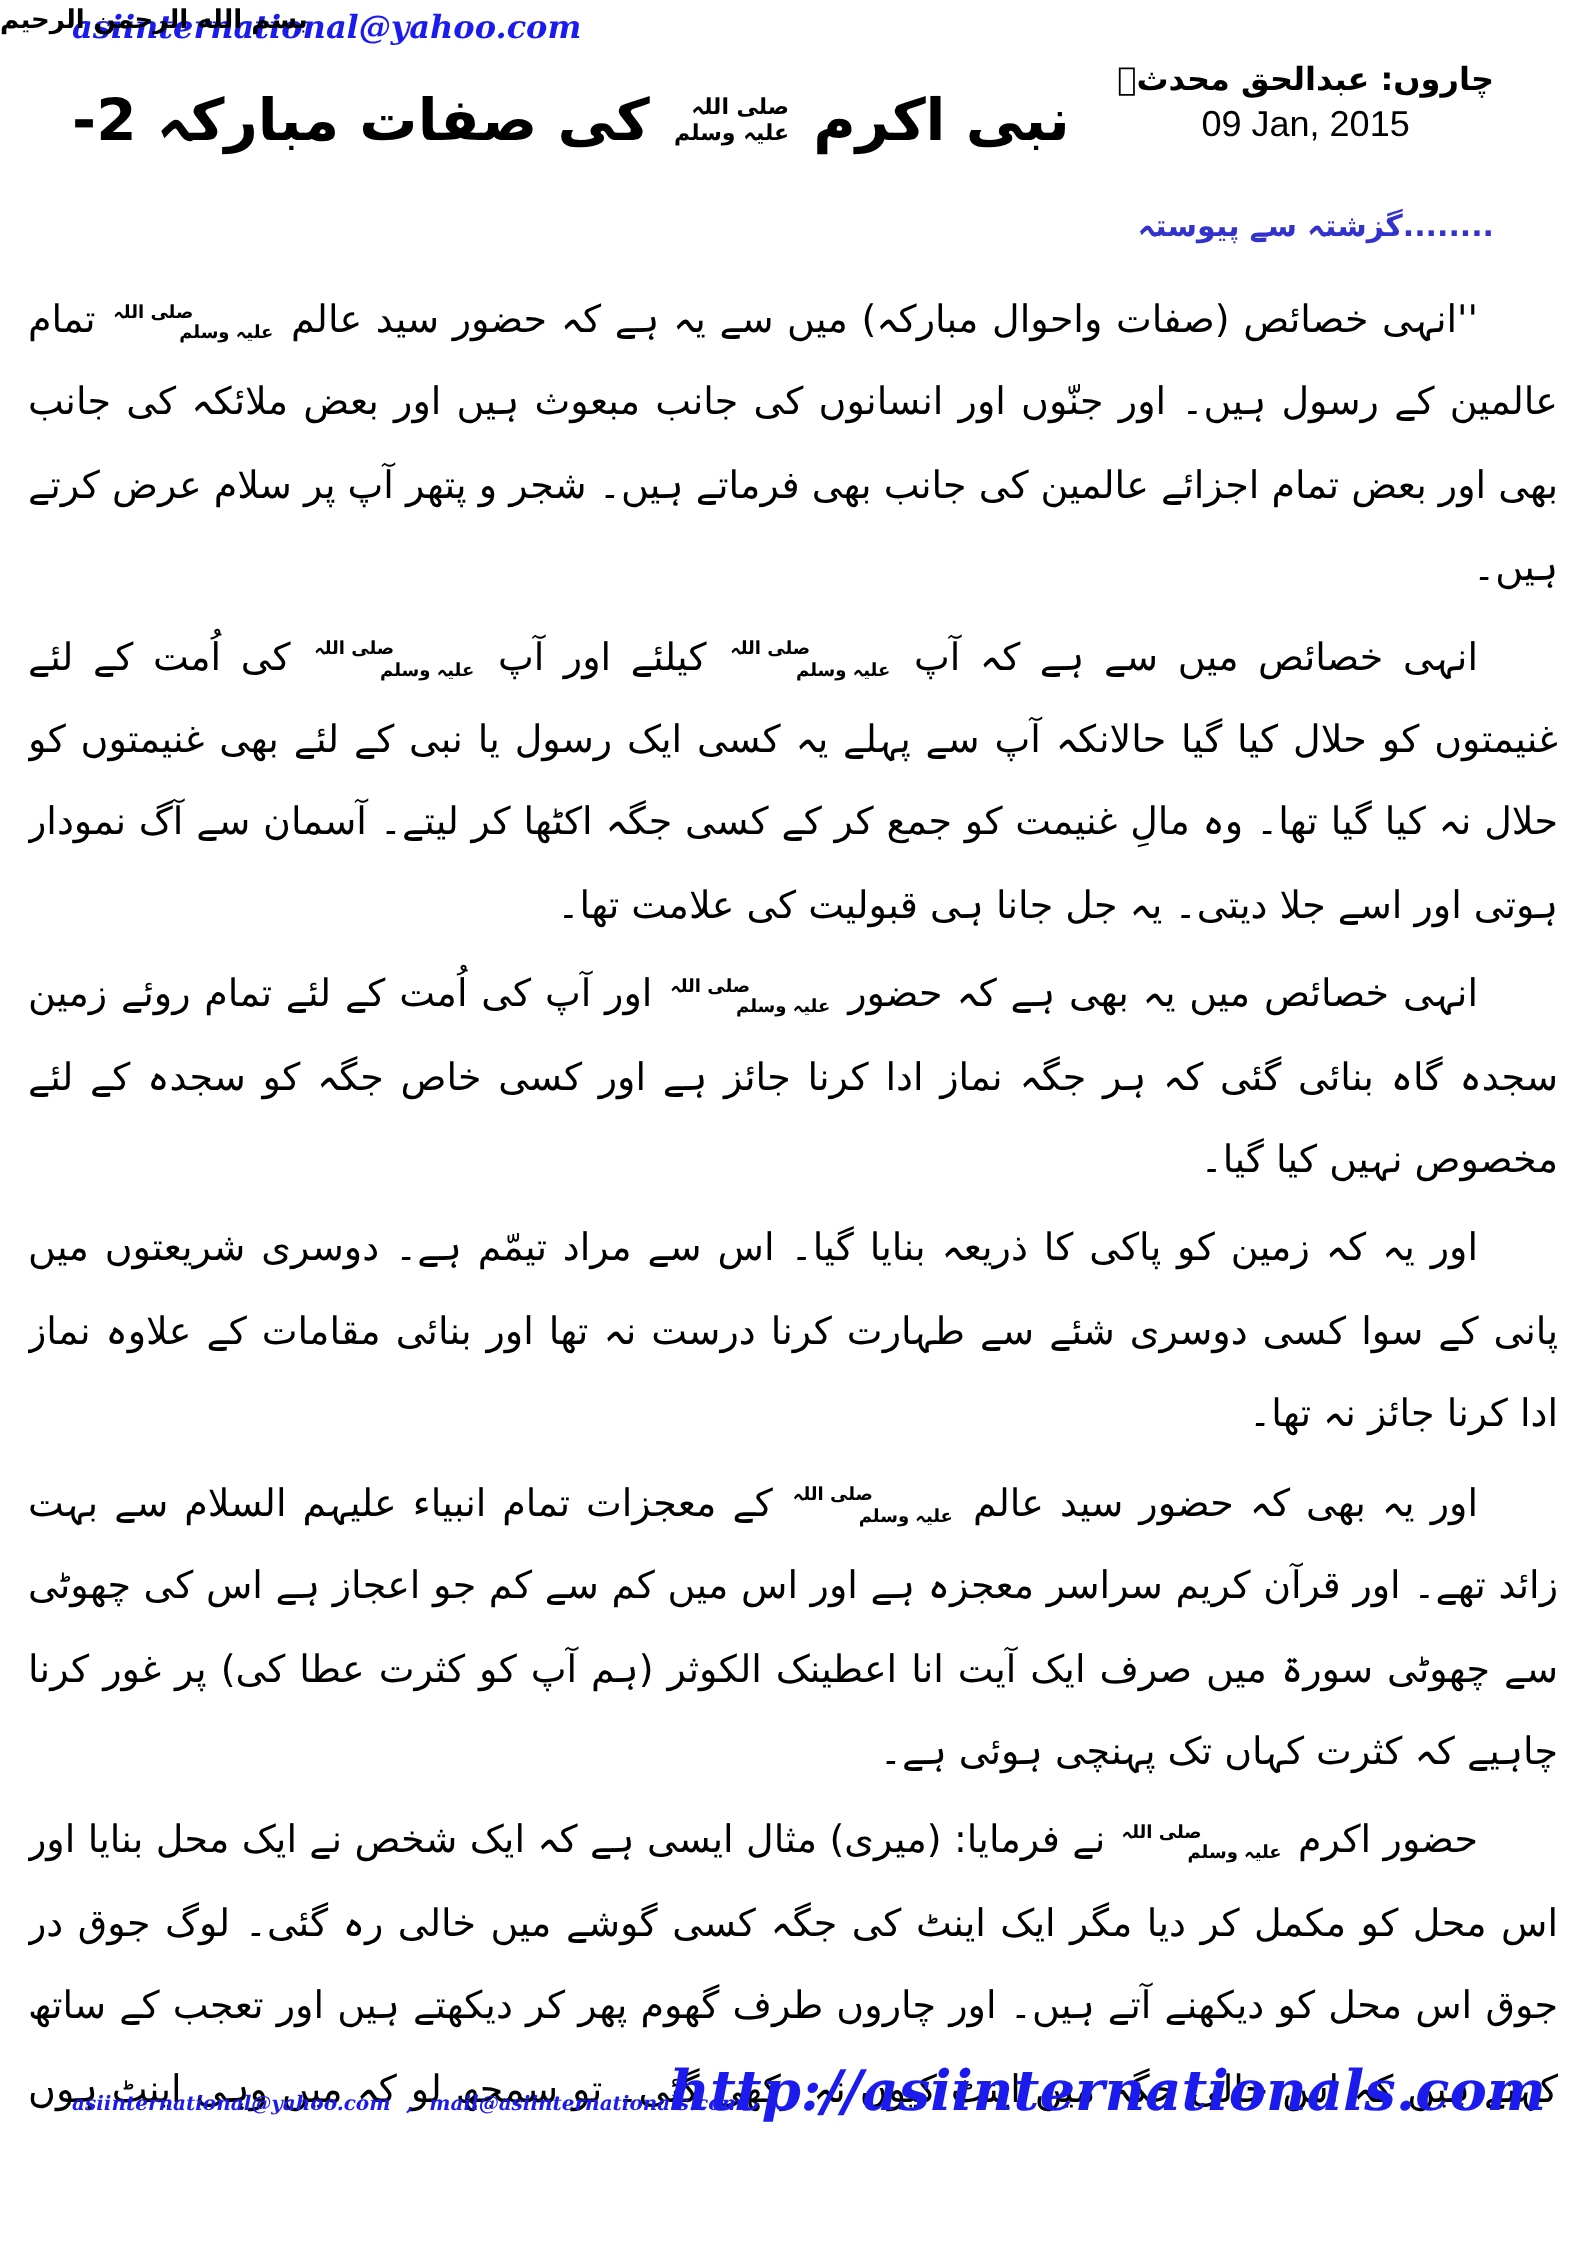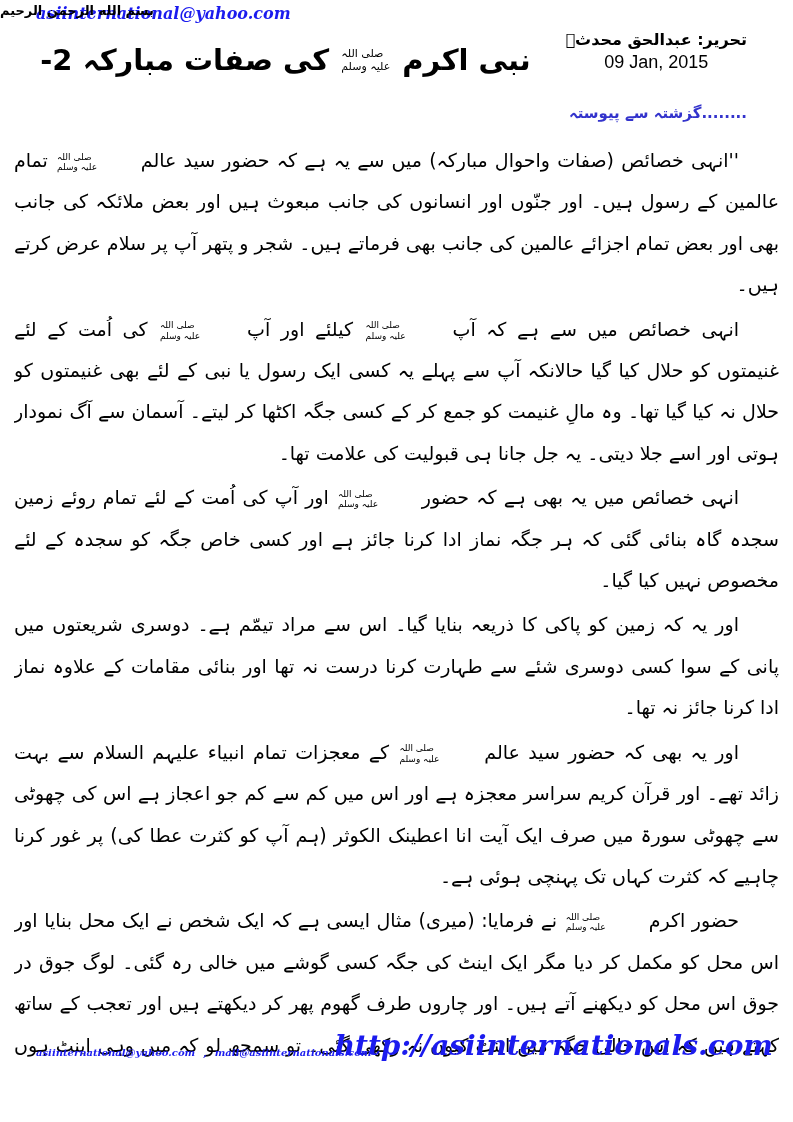--- a/index.html
+++ b/index.html
@@ -56,22 +56,22 @@
   }
   .para {
     margin:0 0 3px 0;
     text-indent:40px;
     font-size:19px; line-height:2.18;
     color:#000;
   }
   .saw {
     display:inline-block;
     font-size:9px; line-height:1.15;
-    text-align:left; vertical-align:-3px;
-    font-weight:normal;
+    text-align:right; vertical-align:-3px;
+    font-weight:bold;
     padding:0 2px;
   }
   .doc-title .saw { font-size:11px; vertical-align:0px; }
   
   .footer-left {
     position:absolute; bottom:22px; left:36px;
     font-family:"DejaVu Serif", serif;
     font-style:italic; font-weight:bold;
     font-size:10px; color:var(--blue, #1b1bee);
   }
@@ -88,21 +88,21 @@
 </head>
 <body>
 
 <div class="page" data-interactable="false">
 
   <div class="email-top" data-interactable="true">asiinternational@yahoo.com</div>
 
   <div class="bismillah" dir="rtl" data-interactable="false">بسم الله الرحمن الرحيم</div>
 
   <div class="byline" data-interactable="false">
-    <div class="attribution" dir="rtl" data-interactable="false">تحریر: عبدالحق محدثؒ</div>
+    <div class="attribution" dir="rtl" data-interactable="false">چاروں: عبدالحق محدثؒ</div>
     <div class="date" data-interactable="false">09 Jan, 2015</div>
   </div>
 
   <h1 class="doc-title" dir="rtl" data-interactable="false">نبی اکرم <span class="saw" data-interactable="false">صلی اللہ<br>علیہ وسلم</span> کی صفات مبارکہ ‎-2</h1>
 
   <div class="continuation" dir="rtl" data-interactable="false">........گزشتہ سے پیوستہ</div>
 
   <div class="body-text" dir="rtl" data-interactable="false">
       <p class="para" data-interactable="false">''انہی خصائص (صفات واحوال مبارکہ) میں سے یہ ہے کہ حضور سید عالم <span class="saw" data-interactable="false">صلی اللہ<br>علیہ وسلم</span> تمام عالمین کے رسول ہیں۔ اور جنّوں اور انسانوں کی جانب مبعوث ہیں اور بعض ملائکہ کی جانب بھی اور بعض تمام اجزائے عالمین کی جانب بھی فرماتے ہیں۔ شجر و پتھر آپ پر سلام عرض کرتے ہیں۔</p>
       <p class="para" data-interactable="false">انہی خصائص میں سے ہے کہ آپ <span class="saw" data-interactable="false">صلی اللہ<br>علیہ وسلم</span> کیلئے اور آپ <span class="saw" data-interactable="false">صلی اللہ<br>علیہ وسلم</span> کی اُمت کے لئے غنیمتوں کو حلال کیا گیا حالانکہ آپ سے پہلے یہ کسی ایک رسول یا نبی کے لئے بھی غنیمتوں کو حلال نہ کیا گیا تھا۔ وہ مالِ غنیمت کو جمع کر کے کسی جگہ اکٹھا کر لیتے۔ آسمان سے آگ نمودار ہوتی اور اسے جلا دیتی۔ یہ جل جانا ہی قبولیت کی علامت تھا۔</p>

